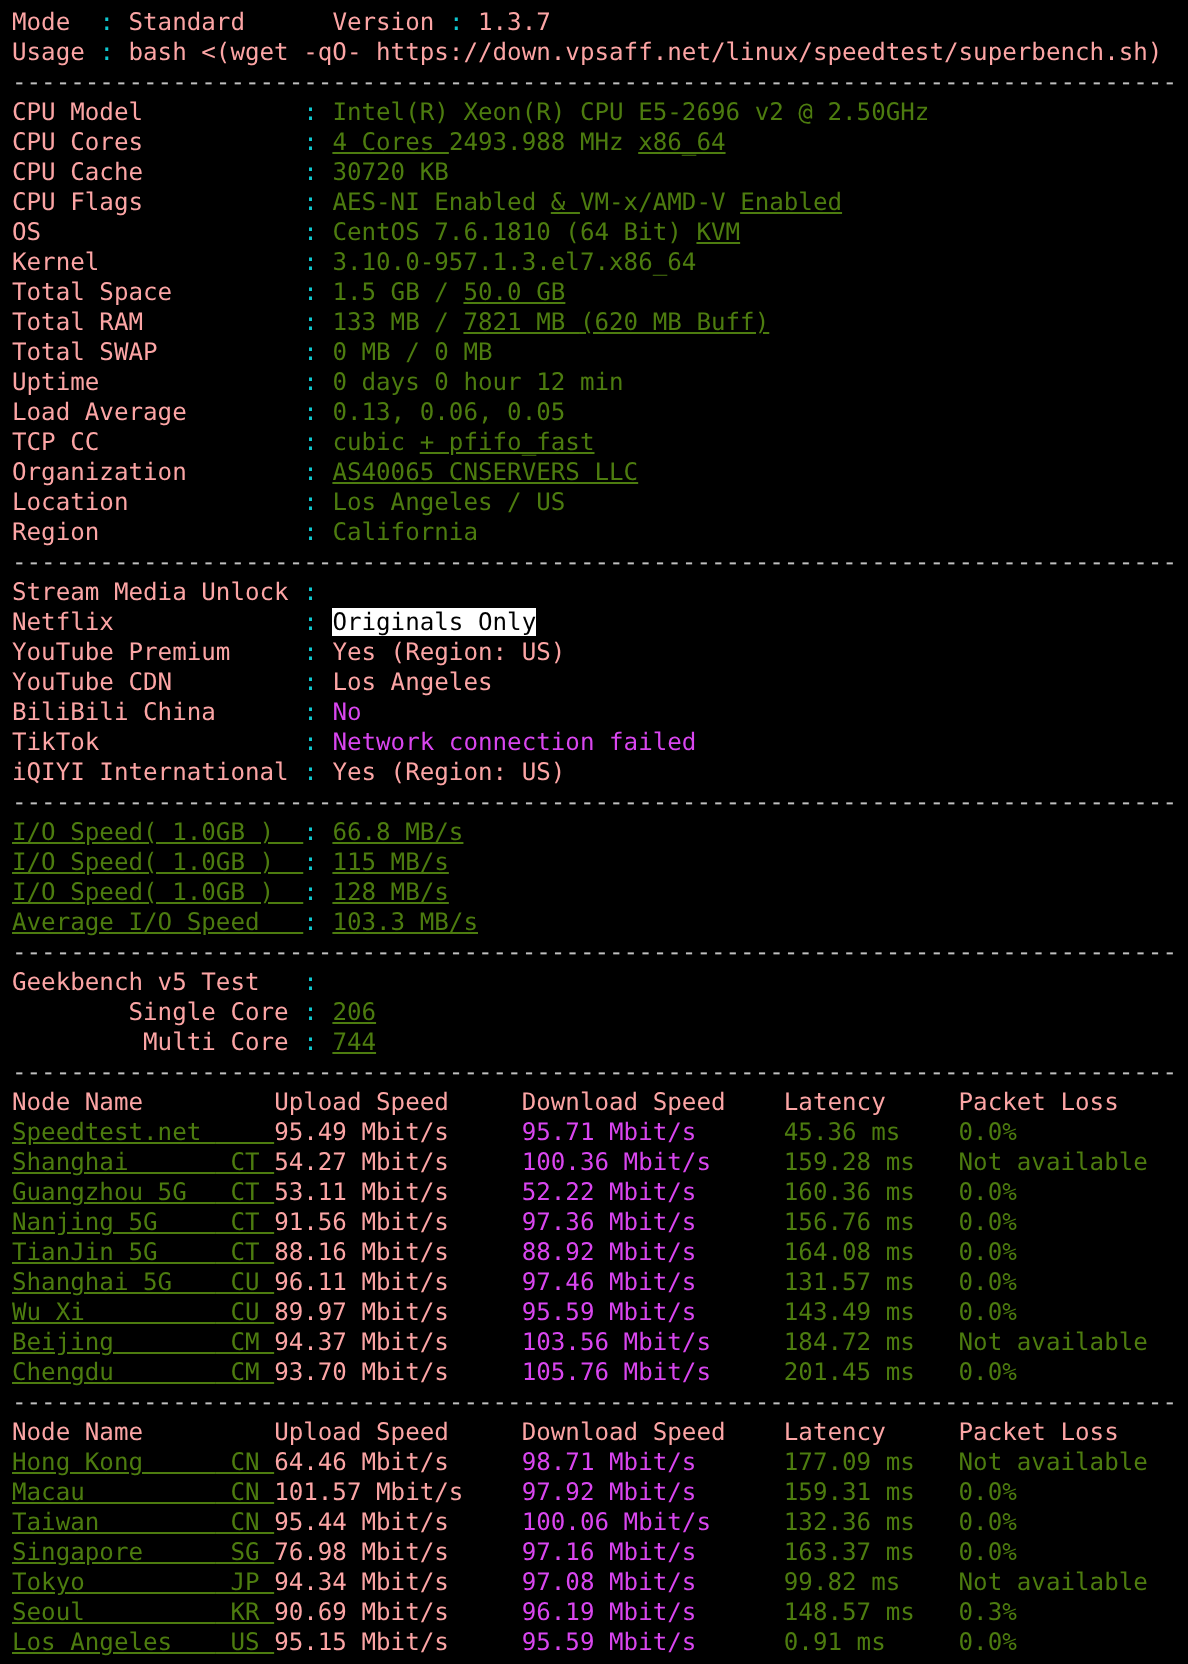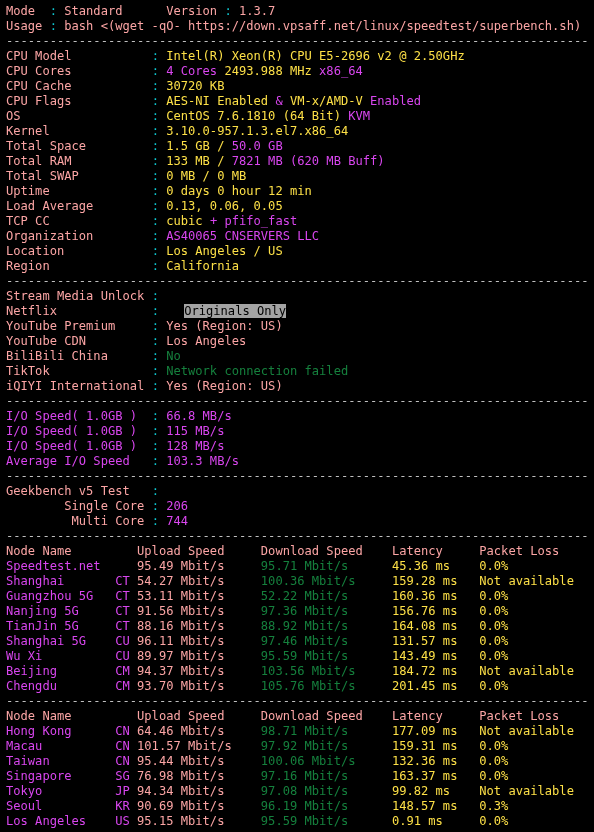--- a/index.html
+++ b/index.html
@@ -19,29 +19,28 @@
     -webkit-font-smoothing: none;
   }
   #term {
     padding: 4px 0 0 6px;
     white-space: pre;
   }
   .row { height: 15px; white-space: pre; }
 
   
   .c-white   { color: #fca5a5; }
-  .c-cyan    { color: #fde047; }
-  .c-yellow  { color: #d946ef; }
-  .c-red     { color: #15803d; }
+  .c-cyan    { color: #4d7c0f; }
+  .c-yellow  { color: #4d7c0f; text-decoration: underline; }
+  .c-red     { color: #d946ef; }
   .c-sgreen  { color: #fca5a5; }
 
   .hl-yellow {
-    background: #a3a3a3;
+    background: #ffffff;
     color: #000000;
-    margin-left: 18px;
   }
 
   .sep {
     color: #c0c0c0;
     letter-spacing: 0;
   }
 
   .colon { color: #0fc7d0; }
 </style>
 </head>

